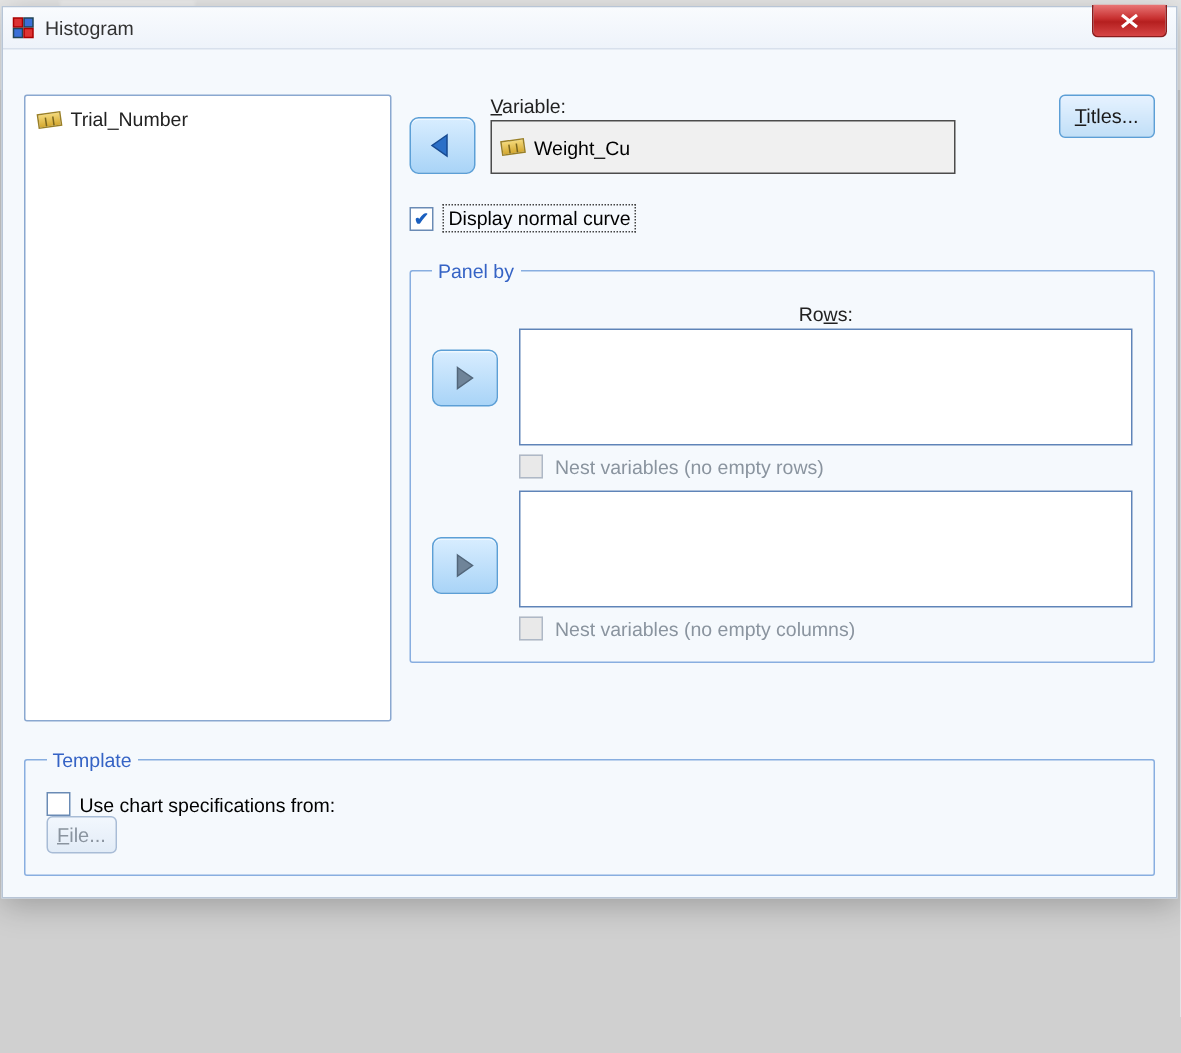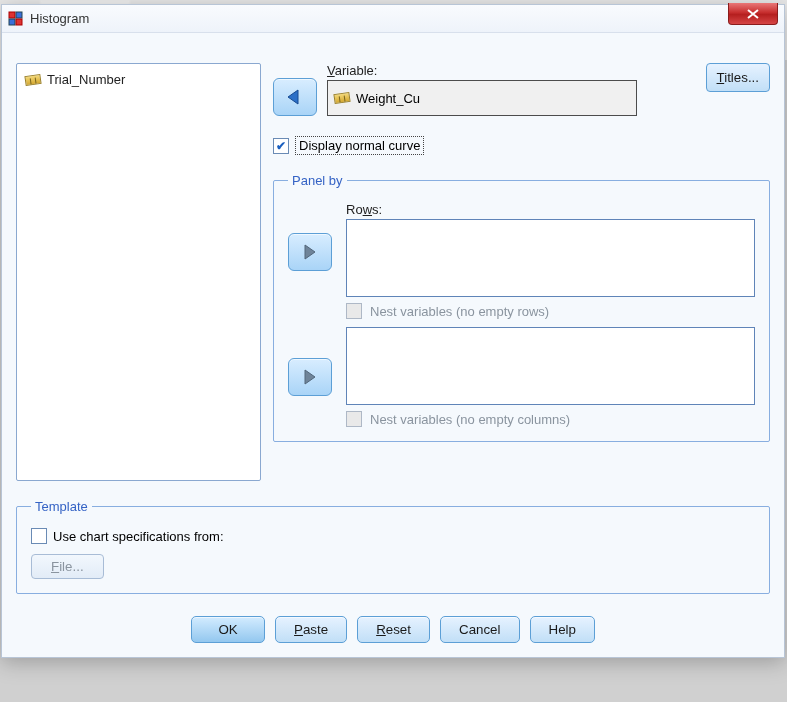--- a/index.html
+++ b/index.html
@@ -187,40 +187,39 @@
   .panel-body {
     display: flex;
     flex-direction: column;
     gap: 8px;
   }
   .panel-row {
     display: flex;
     align-items: flex-start;
     gap: 14px;
   }
-  .panel-col { flex: 1; }
+  .panel-col { flex: 1; text-align: center; }
   .listbox {
     background: #fff;
     border: 1px solid #5f84b8;
     height: 78px;
     width: 100%;
   }
   .nest-row {
     display: flex;
     align-items: center;
     gap: 8px;
     margin-top: 6px;
     color: #7f8996;
   }
   .template-fs {
     margin-top: 18px;
   }
   .file-btn {
-    margin-top: 10px;
-    padding: 4px 19px;
+    padding: 4px 6px;
     background: linear-gradient(#f2f7fd, #e2ecf7);
     border: 1px solid #a8bcd6;
     border-radius: 4px;
     color: #8a949f;
     cursor: default;
   }
   .file-btn .u { text-decoration: underline; }
   .button-row {
     display: flex;
     justify-content: center;
@@ -360,21 +359,14 @@
         <div class="chk empty">✔</div>
         <span>
           <span class="u">U</span><span>se chart specifications from:</span>
         </span>
       </div>
       <button class="file-btn">
         <span class="u">F</span><span>ile...</span>
       </button>
     </fieldset>
 
-    <div class="button-row">
-      <button class="dlg-btn primary"><span>OK</span></button>
-      <button class="dlg-btn"><span class="u">P</span><span>aste</span></button>
-      <button class="dlg-btn"><span class="u">R</span><span>eset</span></button>
-      <button class="dlg-btn"><span>Cancel</span></button>
-      <button class="dlg-btn"><span>Help</span></button>
-    </div>
   </div>
 </div>
 
 </body></html>

